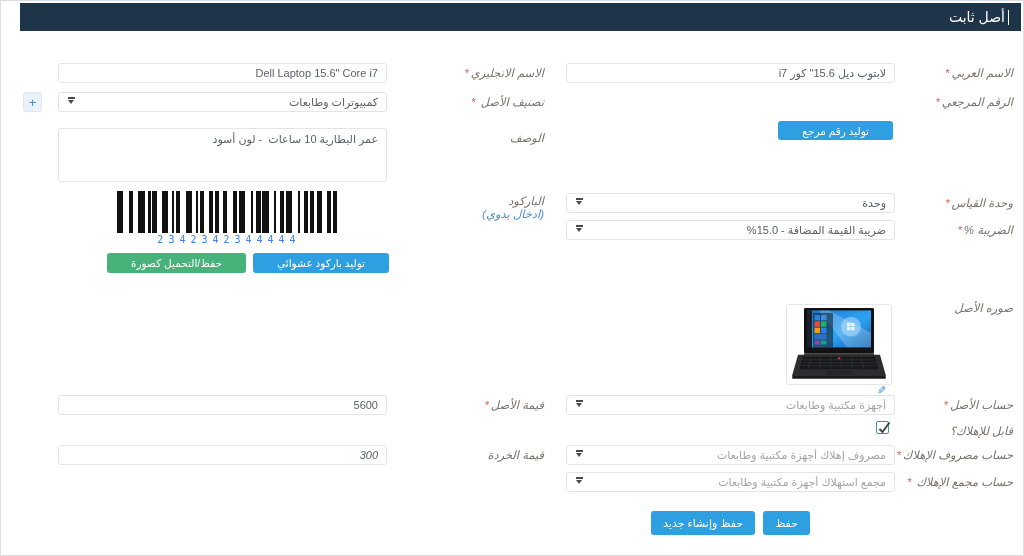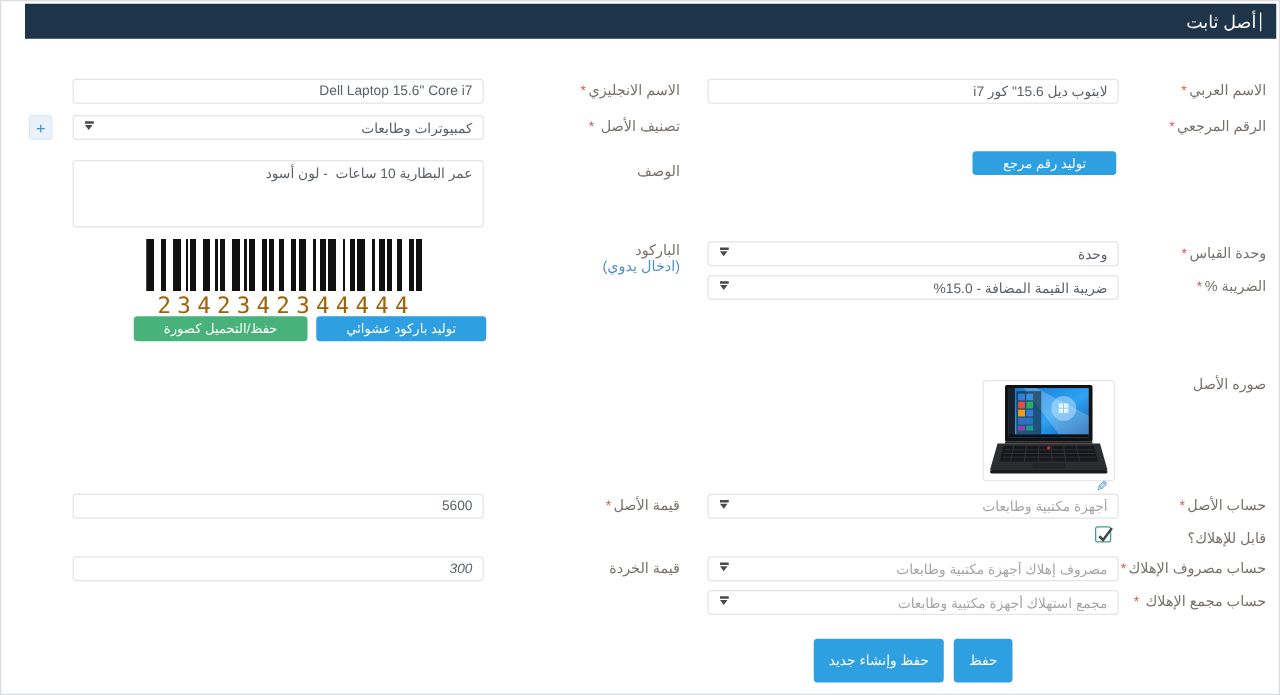--- a/index.html
+++ b/index.html
@@ -5,21 +5,21 @@
   * { box-sizing: border-box; }
   html,body { margin:0; padding:0; background:#fff; }
   body { font-family:"Liberation Sans","DejaVu Sans",sans-serif; }
   .page { position:relative; width:1024px; height:556px; background:#fff;
           border:1px solid #d9dce1; overflow:hidden; direction:rtl; }
   .topbar { position:absolute; top:2px; left:19px; right:2px; height:28px; background:#1e3448; }
   .topbar-title { position:absolute; right:12px; top:0; height:28px; display:flex; align-items:center; gap:3px;
                   color:#fff; font-size:14px; }
   .text-cursor { width:1px; height:15px; background:#fff; }
 
-  .flabel { position:absolute; font-size:11.5px; color:#78726b; white-space:nowrap; line-height:14px; }
+  .flabel { position:absolute; font-size:11.5px; color:#78726b; white-space:nowrap; line-height:14px;font-style:italic; }
   .req { color:#e0584f; font-size:11px; margin-right:2px; }
 
   .tinput, .tselect, .ttext {
     position:absolute; border:1px solid #e4e4e4; border-radius:3px; background:#fff;
     font-size:11px; color:#5a6268; font-family:inherit; }
   .tinput { height:20px; padding:0 8px; text-align:right; outline:none; width:329px; }
   .ltr { direction:ltr; }
   .ttext { left:57px; top:127px; width:329px; height:54px; padding:3px 8px; resize:none; outline:none;
            text-align:right; line-height:15px; }
   .tselect { height:20px; width:329px; padding:0 8px 0 22px; display:flex; align-items:center;
@@ -38,39 +38,39 @@
   .btn-blue { background:#2e9fe0; }
   .btn-green { background:#47b27a; }
 
   .gen-ref { position:absolute; right:130px; top:120px; height:19px; }
   .plusbtn { position:absolute; left:22px; top:91px; width:19px; height:20px; background:#e9f1f9;
              border:1px solid #dfe9f3; border-radius:3px; color:#3d8fd6; font-size:13px; line-height:17px;
              text-align:center; cursor:pointer; padding:0; }
 
   .barcode-wrap { position:absolute; left:116px; top:190px; width:224px; direction:ltr; text-align:center; }
   .barcode-wrap svg { display:block; width:224px; height:42px; }
-  .barcode-num { font-family:"DejaVu Sans Mono","Liberation Mono",monospace; font-size:18px; color:#a16207;
+  .barcode-num { font-family:"DejaVu Sans Mono","Liberation Mono",monospace; font-size:10px; color:#3b82f6;
                  letter-spacing:5px; margin-top:1px; white-space:nowrap; }
   .bc-actions { position:absolute; left:57px; top:252px; width:331px; display:flex; gap:7px; direction:rtl; }
 
   .link-blue { color:#4a8fd4; }
 
   .imgcard { position:absolute; right:131px; top:303px; width:106px; height:81px; background:#fff;
              border:1px solid #e7e7e7; border-radius:3px; padding:2px; }
   .imgcard svg { display:block; width:100%; height:100%; }
   .edit-pencil { position:absolute; right:137px; top:384px; color:#4a8fd4; font-size:11px;
                  transform:scaleX(-1); cursor:pointer; line-height:11px; }
 
   .chk { position:absolute; right:134px; top:420px; width:13px; height:13px; border:1px solid #3aa08e;
          border-radius:2px; background:#fff; cursor:pointer; }
   .chk svg { overflow:visible; position:absolute; left:0; top:0; }
 
   .actions { position:absolute; left:565px; top:510px; width:329px; display:flex; direction:rtl;
              justify-content:center; gap:8px; }
-  .actions .btn { height:35px; font-size:11px; padding:0 12px; }
+  .actions .btn { height:24px; font-size:11px; padding:0 12px; }
 </style>
 </head>
 <body>
 
 <div class="page">
 
   <div class="topbar">
     <div class="topbar-title">
       <span class="text-cursor"></span>
       <span>أصل ثابت</span>

